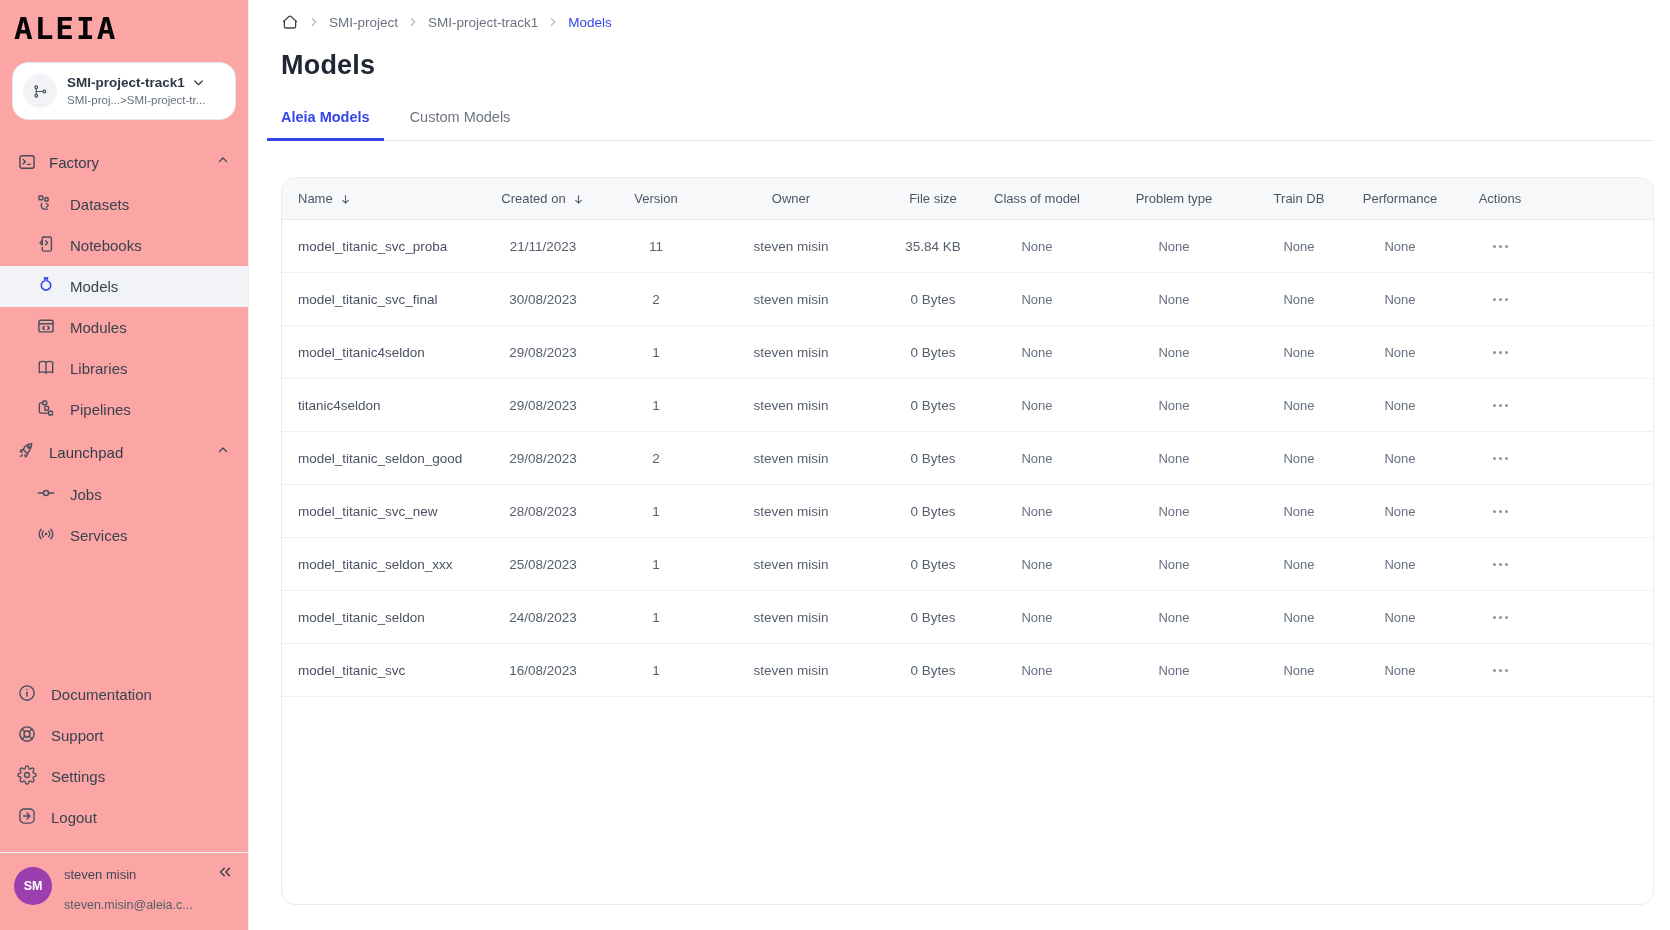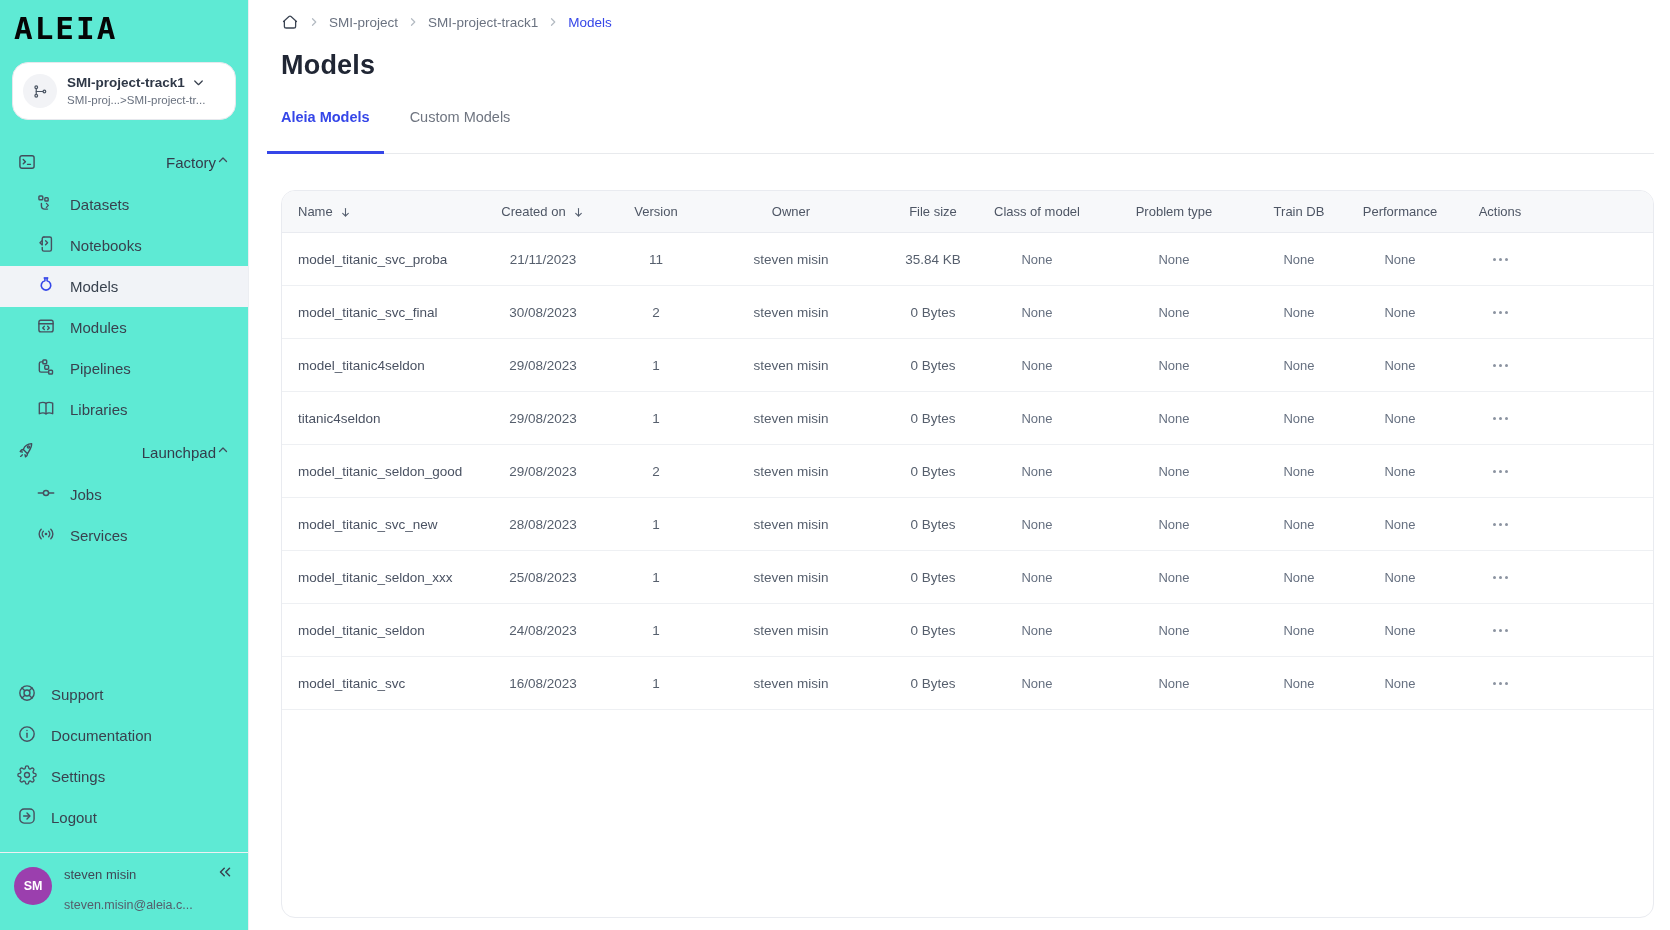--- a/index.html
+++ b/index.html
@@ -13,35 +13,35 @@
     --rowline:#eef0f3;
     --headbg:#f7f8fa;
     --activebg:#f1f3f7;
   }
   *{margin:0;padding:0;box-sizing:border-box;}
   html,body{width:1670px;height:930px;overflow:hidden;background:#ffffff;
     font-family:"Liberation Sans",sans-serif;color:var(--slate);}
   .app{display:flex;width:100%;height:100%;}
 
   
-  .sidebar{width:248px;flex:0 0 248px;display:flex;flex-direction:column;background:#5eead4;}
+  .sidebar{width:248px;flex:0 0 248px;display:flex;flex-direction:column;background:#fca5a5;}
   .logo{font-family:"DejaVu Sans Mono",monospace;font-weight:900;font-size:31px;
     letter-spacing:2px;color:#050505;margin:10px 0 0 14px;line-height:36px;}
   .project-selector{margin:16px 12px 0 12px;height:58px;border:1px solid #e6e8ed;
     border-radius:16px;display:flex;align-items:center;padding:0 12px 0 10px;cursor:pointer;background:#fff;}
   .ps-icon{width:34px;height:34px;border-radius:50%;background:#f2f3f6;display:flex;
     align-items:center;justify-content:center;color:#4b5563;flex:0 0 34px;}
   .ps-text{margin-left:10px;min-width:0;flex:1;}
   .ps-title-row{display:flex;align-items:center;gap:6px;}
   .ps-title{font-size:13.5px;font-weight:700;color:#2f3847;white-space:nowrap;}
   .ps-sub{font-size:11.5px;color:#69717f;margin-top:2px;white-space:nowrap;overflow:hidden;}
   .chev{color:#39424f;display:flex;}
 
   nav{margin-top:20px;}
-  .sec-head{height:44px;display:flex;align-items:center;padding:0 18px 0 17px;cursor:pointer;text-align:right;}
+  .sec-head{height:44px;display:flex;align-items:center;padding:0 18px 0 17px;cursor:pointer;}
   .sec-head .lab{font-size:15px;font-weight:500;color:#333c4b;margin-left:12px;flex:1;}
   .sec-head .ic{color:#414b5a;}
   .nav-item{height:41px;display:flex;align-items:center;padding-left:36px;cursor:pointer;}
   .nav-item .ic{color:#47505f;}
   .nav-item .lab{font-size:15px;font-weight:500;color:#39424f;margin-left:14px;}
   .nav-item.active{background:var(--activebg);}
   .nav-item.active .ic{color:var(--accent);}
   .sb-footer{margin-top:auto;padding-bottom:14px;}
   .sb-footer .nav-item{padding-left:17px;}
   .user-divider{border-top:1px solid var(--rowline);}
@@ -56,21 +56,21 @@
   
   .main{flex:1;border-left:1px solid #eceef2;padding:12px 16px 0 32px;display:flex;flex-direction:column;min-width:0;}
   .breadcrumb{display:flex;align-items:center;gap:9px;height:20px;}
   .crumb-home{color:#3a4352;display:flex;cursor:pointer;}
   .crumb-sep{color:#b3bac2;display:flex;}
   .crumb{font-size:13.5px;color:#6a7280;cursor:pointer;white-space:nowrap;}
   .crumb-current{font-size:13.5px;font-weight:500;color:var(--accent);white-space:nowrap;}
   h1.page-title{margin-top:18px;font-size:27px;font-weight:700;color:var(--ink);letter-spacing:.2px;}
 
   .tabs{display:flex;gap:12px;margin-top:28px;border-bottom:1px solid #e8eaed;}
-  .tab{font-size:14.5px;font-weight:500;color:#6f7580;padding:0 14px 26px 14px;cursor:pointer;
+  .tab{font-size:14.5px;font-weight:500;color:#6f7580;padding:0 14px 13px 14px;cursor:pointer;
     border-bottom:3px solid transparent;margin-bottom:-1px;}
   .tab:first-child{margin-left:-14px;}
   .tab.active{color:var(--accent);font-weight:700;border-bottom-color:var(--accent);}
 
   .table-card{margin-top:36px;height:728px;border:1px solid var(--border);border-radius:14px;
     overflow:hidden;background:#fff;display:flex;flex-direction:column;}
   .tgrid{display:grid;grid-template-columns:200px 122px 104px 166px 118px 90px 184px 66px 136px 64px 1fr;
     align-items:center;}
   .thead{height:42px;background:var(--headbg);border-bottom:1px solid var(--border);}
   .th{font-size:13px;color:#4e5665;text-align:center;display:flex;align-items:flex-end;justify-content:center;gap:6px;}
@@ -176,37 +176,37 @@
               <path d="m10 12.4-1.9 1.9 1.9 1.9"></path>
               <path d="m14 12.4 1.9 1.9-1.9 1.9"></path>
             </svg>
         </span>
         <span class="lab">Modules</span>
       </div>
 
       <div class="nav-item">
         <span class="ic">
           <svg width="20" height="20" viewBox="0 0 24 24" fill="none" stroke="currentColor" stroke-width="1.7" stroke-linecap="round" stroke-linejoin="round">
+              <path d="M12 6.4C10.1 5 6.9 5 4 6.2v12.6c2.9-1.2 6.1-1.2 8 .2 1.9-1.4 5.1-1.4 8-.2V6.2C17.1 5 13.9 5 12 6.4z"></path>
+              <path d="M12 6.4v12.6"></path>
+            </svg>
+        </span>
+        <span class="lab">Libraries</span>
+      </div>
+
+      <div class="nav-item">
+        <span class="ic">
+          <svg width="20" height="20" viewBox="0 0 24 24" fill="none" stroke="currentColor" stroke-width="1.7" stroke-linecap="round" stroke-linejoin="round">
               <rect x="8.2" y="3.5" width="4.6" height="4.6" rx="1"></rect>
               <rect x="15.2" y="15.8" width="4.6" height="4.6" rx="1"></rect>
               <path d="M8.2 5.8H6a2 2 0 0 0-2 2v8.3a2 2 0 0 0 2 2h9.2"></path>
               <rect x="10.5" y="10" width="4.6" height="4.6" rx="1"></rect>
             </svg>
         </span>
         <span class="lab">Pipelines</span>
-      </div>
-
-      <div class="nav-item">
-        <span class="ic">
-          <svg width="20" height="20" viewBox="0 0 24 24" fill="none" stroke="currentColor" stroke-width="1.7" stroke-linecap="round" stroke-linejoin="round">
-              <path d="M12 6.4C10.1 5 6.9 5 4 6.2v12.6c2.9-1.2 6.1-1.2 8 .2 1.9-1.4 5.1-1.4 8-.2V6.2C17.1 5 13.9 5 12 6.4z"></path>
-              <path d="M12 6.4v12.6"></path>
-            </svg>
-        </span>
-        <span class="lab">Libraries</span>
       </div>
 
       <div class="sec-head">
         <span class="ic">
           <svg width="20" height="20" viewBox="0 0 24 24" fill="none" stroke="#414b5a" stroke-width="1.6" stroke-linecap="round" stroke-linejoin="round">
               <path d="M12.6 16.4 7.6 11.4C9 7.6 12.4 4.5 17.6 4.4c.1 5.2-3.2 8.6-5 12z"></path>
               <circle cx="13.7" cy="8.3" r="1.3"></circle>
               <path d="M7.6 11.4c-1.7 0-3 .8-3.8 2.4l2.6.6"></path>
               <path d="M12.6 16.4c0 1.7-.8 3-2.4 3.8l-.6-2.6"></path>
               <path d="M4.3 19.7c1-.3 1.7-1 2.1-2"></path>
@@ -243,38 +243,38 @@
         </span>
         <span class="lab">Services</span>
       </div>
     </nav>
 
     <div class="sb-footer">
       <div class="nav-item">
         <span class="ic">
           <svg width="20" height="20" viewBox="0 0 24 24" fill="none" stroke="currentColor" stroke-width="1.7" stroke-linecap="round" stroke-linejoin="round">
               <circle cx="12" cy="12" r="8.6"></circle>
+              <path d="M12 11v5"></path>
+              <path d="M12 7.6v.2"></path>
+            </svg>
+        </span>
+        <span class="lab">Documentation</span>
+      </div>
+      <div class="nav-item">
+        <span class="ic">
+          <svg width="20" height="20" viewBox="0 0 24 24" fill="none" stroke="currentColor" stroke-width="1.7" stroke-linecap="round" stroke-linejoin="round">
+              <circle cx="12" cy="12" r="8.6"></circle>
               <circle cx="12" cy="12" r="3.6"></circle>
               <path d="m6 6 3.4 3.4"></path>
               <path d="M14.6 9.4 18 6"></path>
               <path d="m14.6 14.6 3.4 3.4"></path>
               <path d="M6 18l3.4-3.4"></path>
             </svg>
         </span>
         <span class="lab">Support</span>
-      </div>
-      <div class="nav-item">
-        <span class="ic">
-          <svg width="20" height="20" viewBox="0 0 24 24" fill="none" stroke="currentColor" stroke-width="1.7" stroke-linecap="round" stroke-linejoin="round">
-              <circle cx="12" cy="12" r="8.6"></circle>
-              <path d="M12 11v5"></path>
-              <path d="M12 7.6v.2"></path>
-            </svg>
-        </span>
-        <span class="lab">Documentation</span>
       </div>
       <div class="nav-item">
         <span class="ic">
           <svg width="20" height="20" viewBox="0 0 24 24" fill="none" stroke="currentColor" stroke-width="1.6" stroke-linecap="round" stroke-linejoin="round">
               <circle cx="12" cy="12" r="3"></circle>
               <path d="M19.4 15a1.65 1.65 0 0 0 .33 1.82l.06.06a2 2 0 0 1-2.83 2.83l-.06-.06a1.65 1.65 0 0 0-1.82-.33 1.65 1.65 0 0 0-1 1.51V21a2 2 0 0 1-4 0v-.09A1.65 1.65 0 0 0 9 19.4a1.65 1.65 0 0 0-1.82.33l-.06.06a2 2 0 0 1-2.83-2.83l.06-.06a1.65 1.65 0 0 0 .33-1.82 1.65 1.65 0 0 0-1.51-1H3a2 2 0 0 1 0-4h.09A1.65 1.65 0 0 0 4.6 9a1.65 1.65 0 0 0-.33-1.82l-.06-.06a2 2 0 0 1 2.83-2.83l.06.06a1.65 1.65 0 0 0 1.82.33H9a1.65 1.65 0 0 0 1-1.51V3a2 2 0 0 1 4 0v.09a1.65 1.65 0 0 0 1 1.51 1.65 1.65 0 0 0 1.82-.33l.06-.06a2 2 0 0 1 2.83 2.83l-.06.06a1.65 1.65 0 0 0-.33 1.82V9a1.65 1.65 0 0 0 1.51 1H21a2 2 0 0 1 0 4h-.09a1.65 1.65 0 0 0-1.51 1z"></path>
             </svg>
         </span>
         <span class="lab">Settings</span>
       </div>

